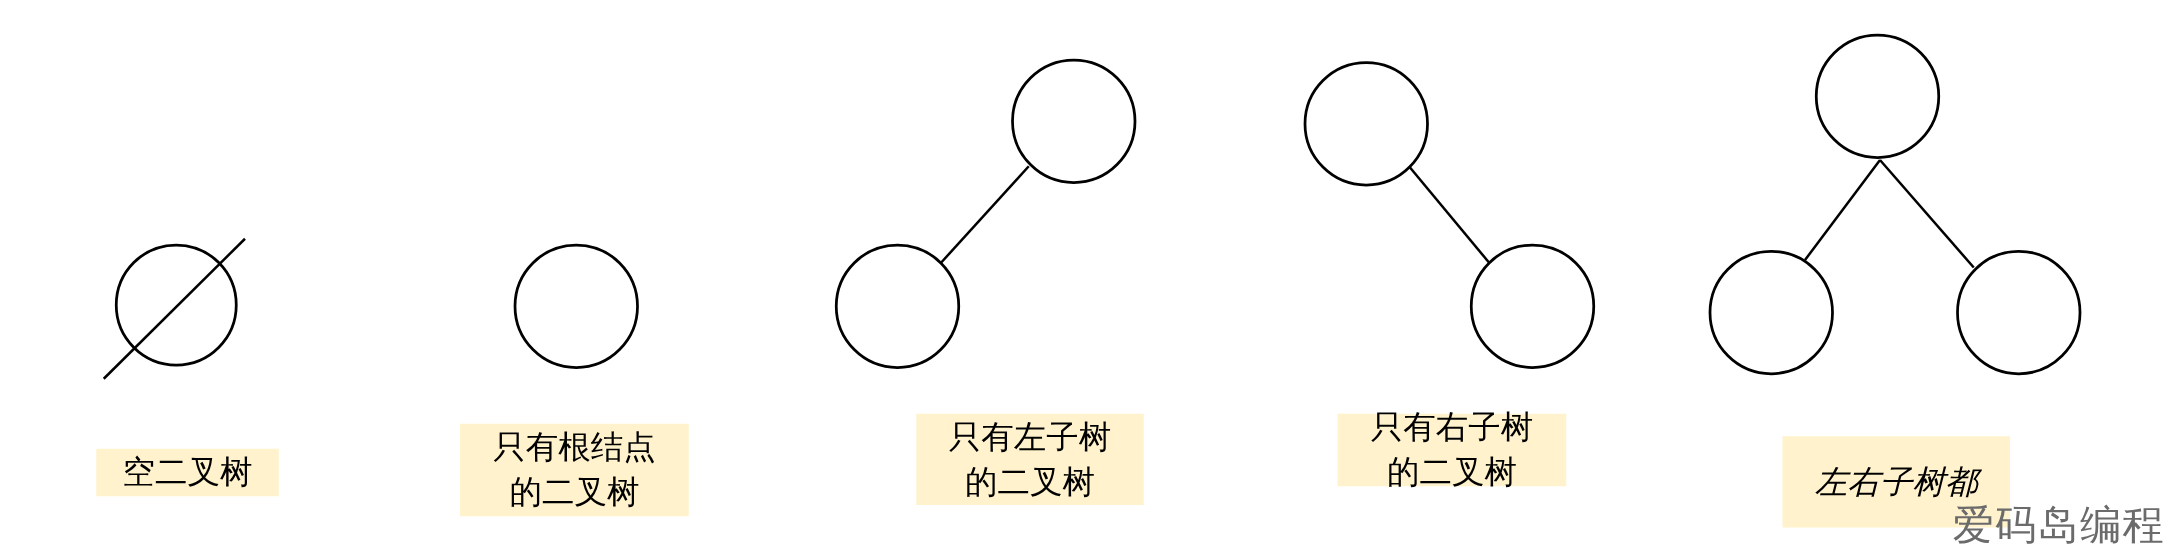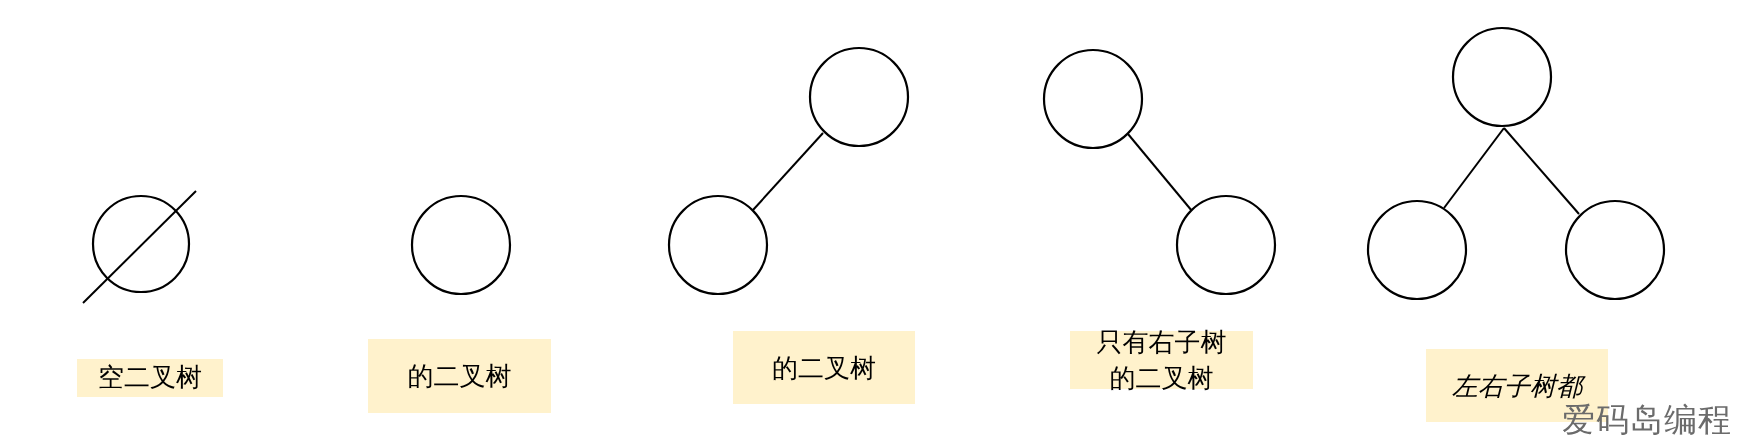--- a/index.html
+++ b/index.html
@@ -62,24 +62,26 @@
     <circle class="node" cx="1417" cy="250" r="49"></circle>
     <circle class="node" cx="1615" cy="250" r="49"></circle>
   </g>
 </svg>
 
 <div class="label" style="left:77px; top:359px; width:146px; height:38px;font-family:Liberation Serif, serif;">
   <span>空二叉树</span>
 </div>
 
 <div class="label" style="left:368px; top:339px; width:183px; height:74px;">
+  <span>只有根结点</span>
   <span>的二叉树</span>
 </div>
 
 <div class="label" style="left:733px; top:331px; width:182px; height:73px;">
+  <span>只有左子树</span>
   <span>的二叉树</span>
 </div>
 
 <div class="label" style="left:1070px; top:331px; width:183px; height:58px;">
   <span>只有右子树</span>
   <span>的二叉树</span>
 </div>
 
 <div class="label" style="left:1426px; top:349px; width:182px; height:73px;font-style:italic;">
   <span>左右子树都</span>

